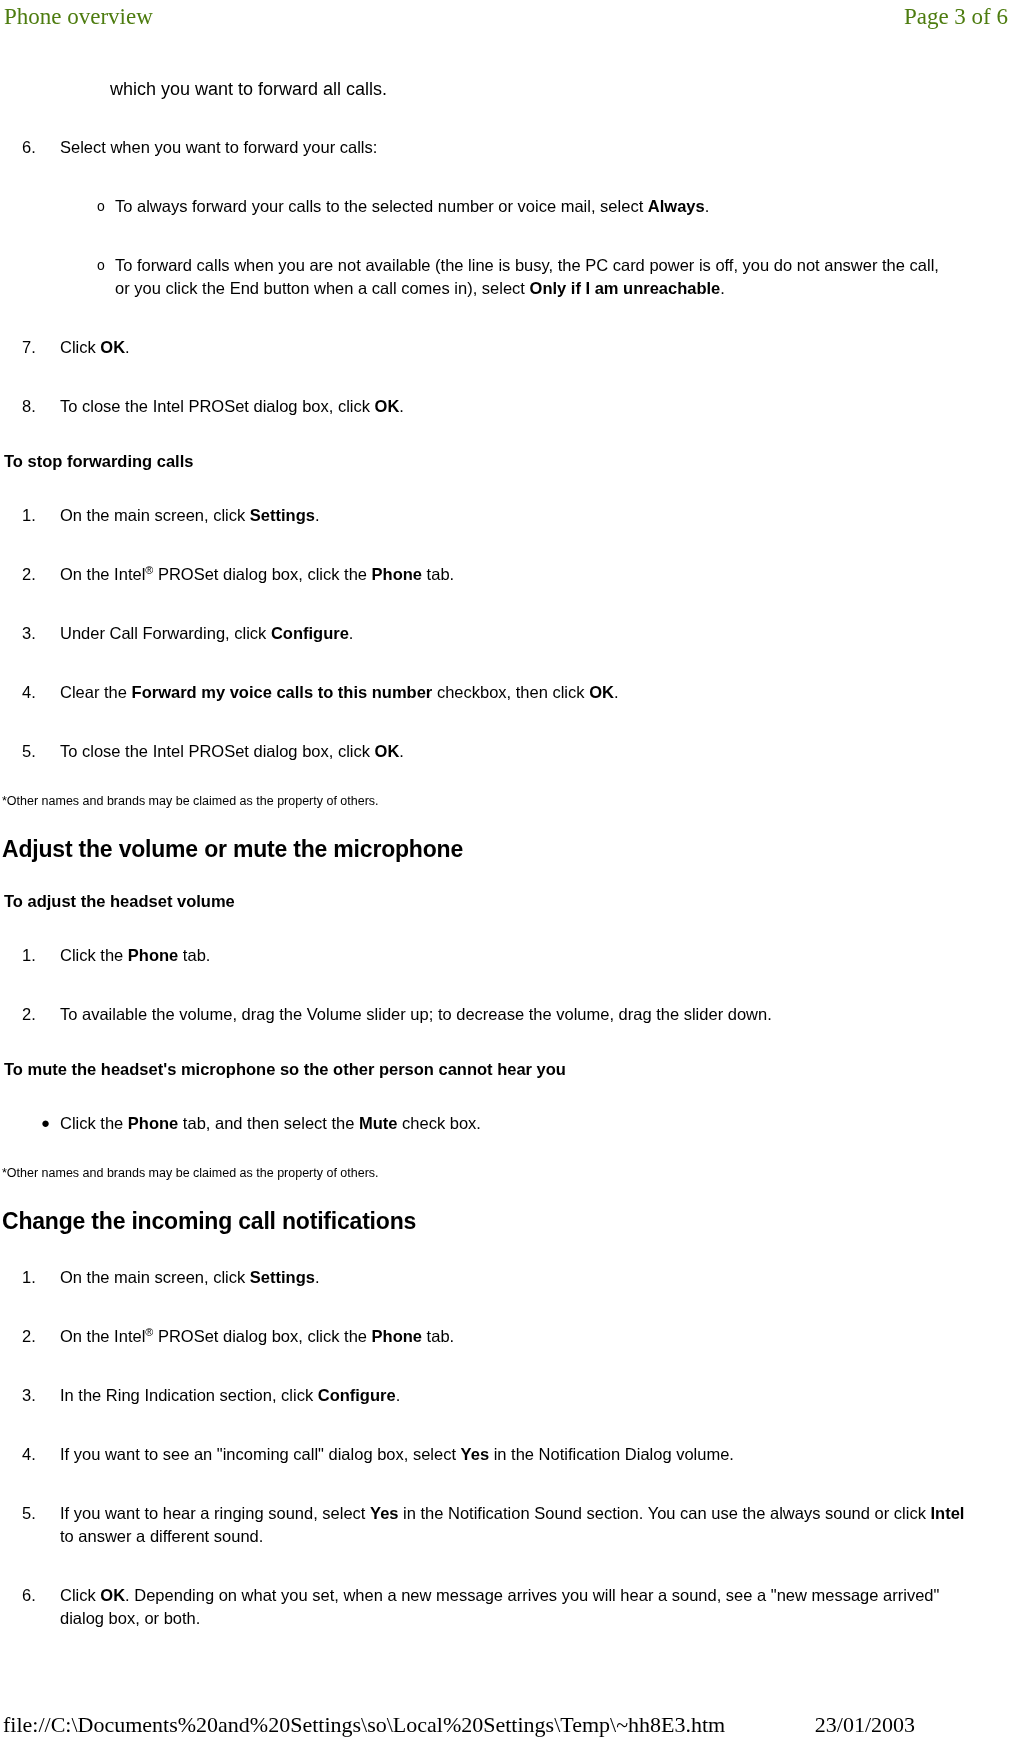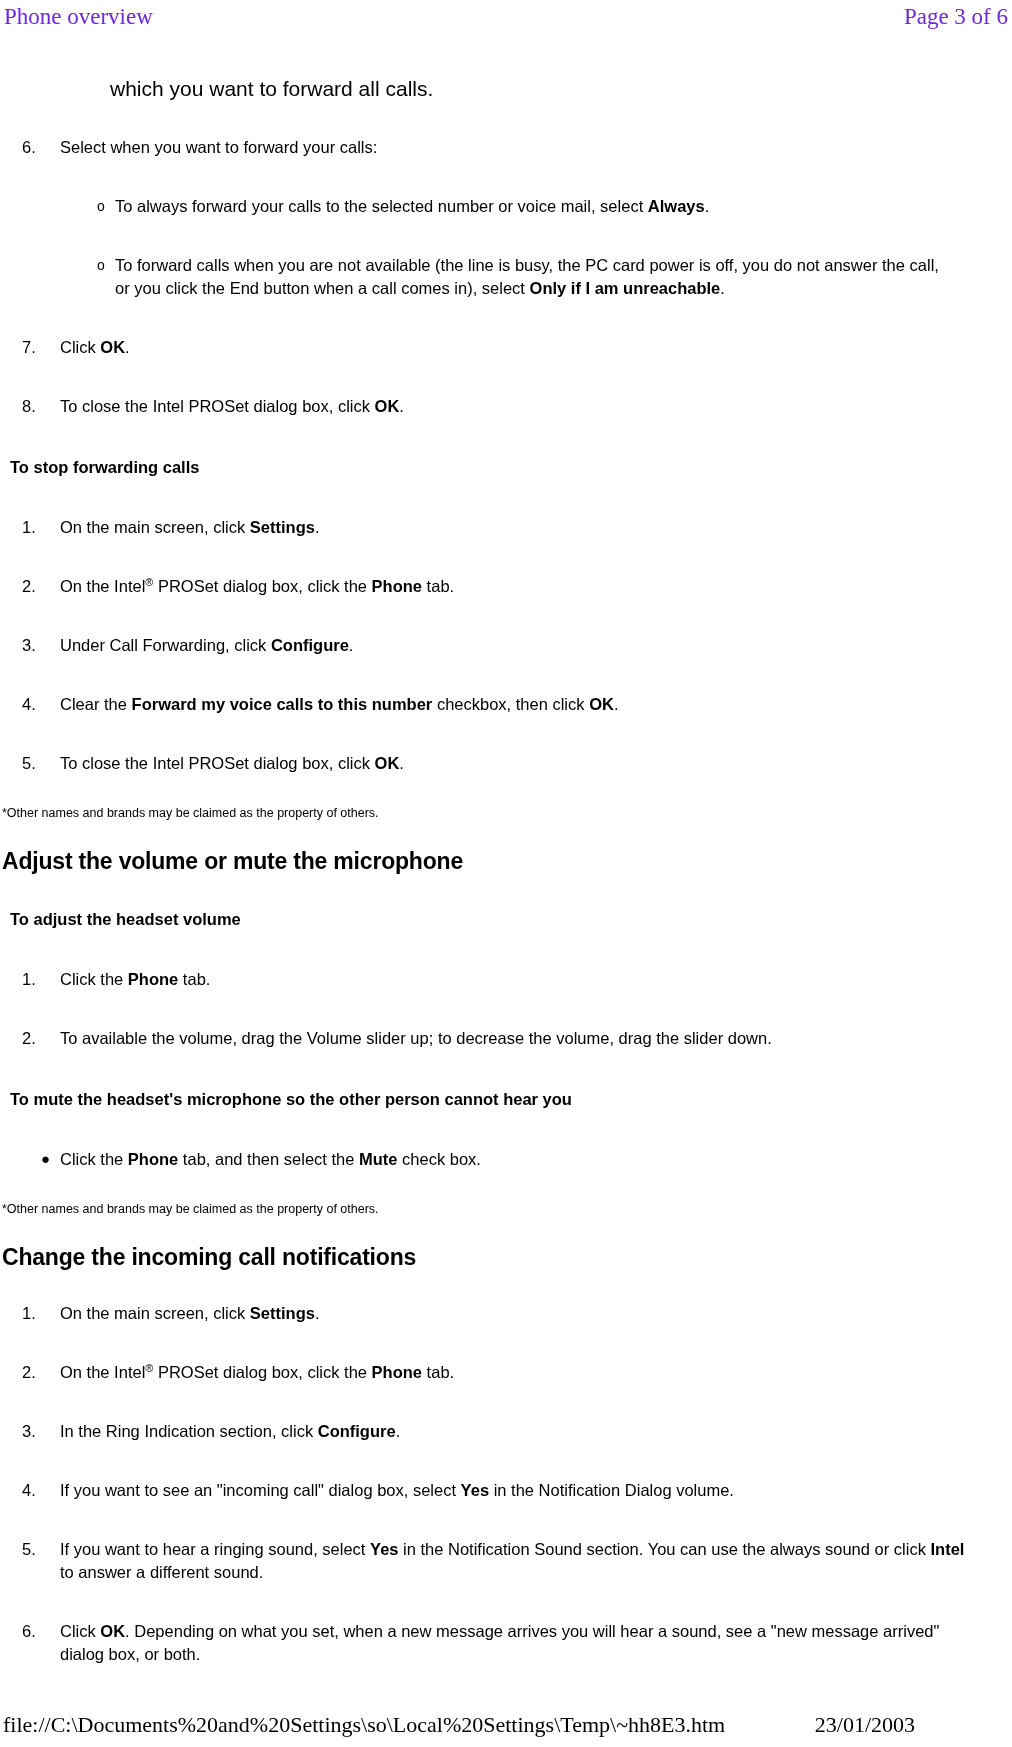--- a/index.html
+++ b/index.html
@@ -20,21 +20,21 @@
   
   .page-header {
     position: absolute;
     top: 0;
     left: 0;
     width: 1012px;
     height: 34px;
     font-family: "Liberation Serif", serif;
     font-size: 23px;
     line-height: 30px;
-    color: #6d28d9;
+    color: #4d7c0f;
     white-space: nowrap;
   }
   .page-header .hdr-left {
     position: absolute;
     left: 4px;
     top: 2px;
   }
   .page-header .hdr-right {
     position: absolute;
     right: 4px;
@@ -83,28 +83,28 @@
     font-size: 23px;
     font-weight: bold;
     margin: 0;
     padding: 0 0 0 2px;
     line-height: 30px;
     letter-spacing: -0.2px;
   }
   h2.sub-title {
     font-size: 16.5px;
     font-weight: bold;
-    margin: 8px;
+    margin: 2px;
     padding: 0 0 0 2px;
     line-height: 22px;
   }
 
   
   .para {
-    font-size: 21px;
+    font-size: 18px;
     line-height: 22px;
     padding-left: 110px;
     padding-right: 30px;
   }
 
   .li {
     position: relative;
     font-size: 16.5px;
     line-height: 23px;
     padding-left: 60px;

